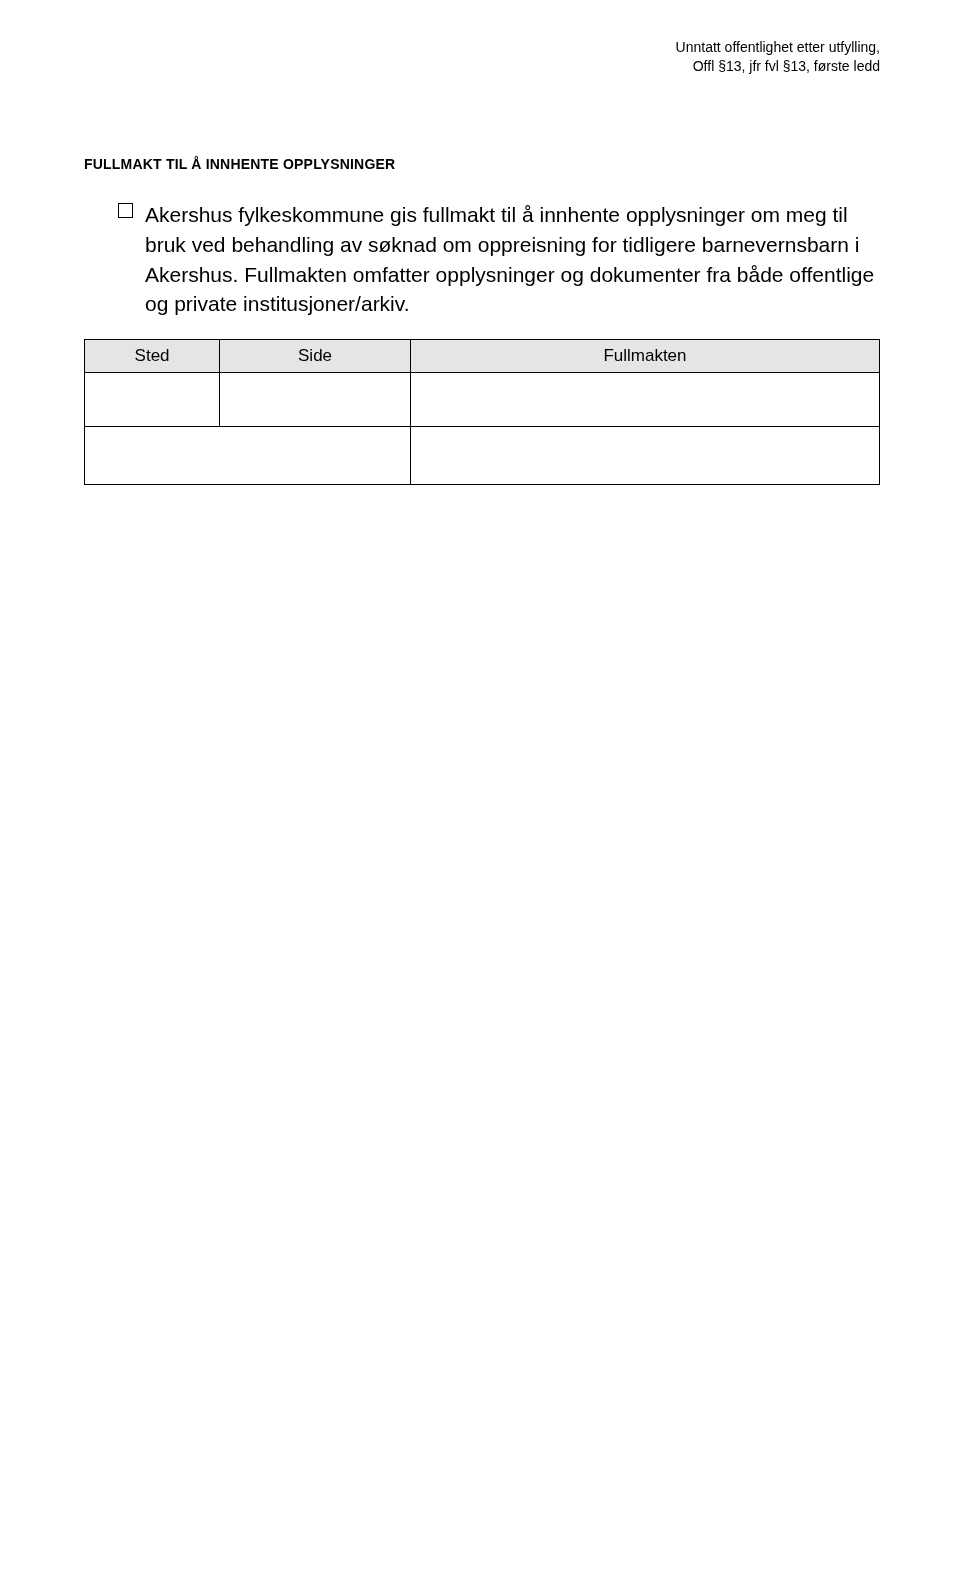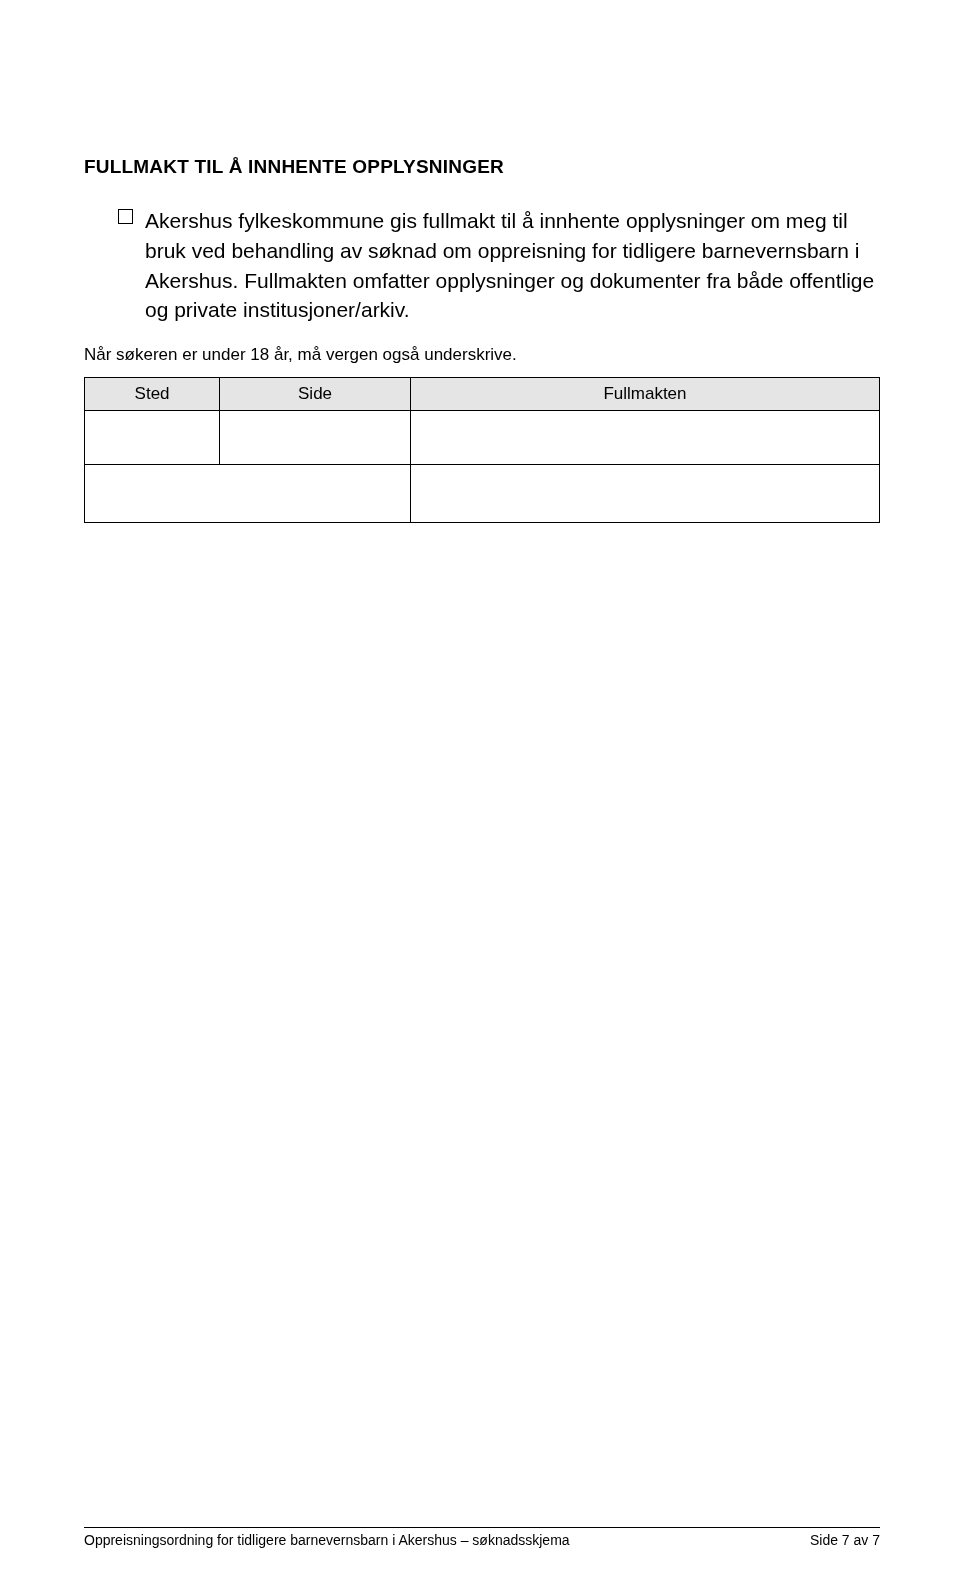--- a/index.html
+++ b/index.html
@@ -21,21 +21,21 @@
     top: 38px;
     right: 80px;
     text-align: right;
     font-size: 14px;
     line-height: 1.35;
   }
   .main-block {
     margin-top: 118px;
   }
   .title {
-    font-size: 19px;
+    font-size: 14px;
     font-weight: bold;
     margin-bottom: 28px;
     letter-spacing: 0.2px;
   }
   .consent-row {
     display: flex;
     align-items: flex-start;
     margin-left: 34px;
     margin-bottom: 20px;
   }
@@ -93,30 +93,33 @@
     padding-top: 4px;
     display: flex;
     justify-content: space-between;
     font-size: 14px;
   }
 </style>
 </head>
 <body>
 
 <div class="page">
+  <div class="header-exempt">
+    <div>Unntatt offentlighet etter utfylling,</div>
+    <div>Offl §13, jfr fvl §13, første ledd</div>
+  </div>
 
   <div class="main-block">
     <div class="title">FULLMAKT TIL Å INNHENTE OPPLYSNINGER</div>
 
     <div class="consent-row">
       <div class="checkbox"></div>
       <div class="consent-text">Akershus fylkeskommune gis fullmakt til å innhente opplysninger om meg til bruk ved behandling av søknad om oppreisning for tidligere barnevernsbarn i Akershus. Fullmakten omfatter opplysninger og dokumenter fra både offentlige og private institusjoner/arkiv.</div>
     </div>
 
-    <div class="undersign">Når søkeren er under 18 år, må vergen også underskrive.</div>
 
     <table class="sig">
       <colgroup>
         <col class="col-sted">
         <col class="col-dato">
         <col class="col-under">
       </colgroup>
       <tbody>
           <tr>
         <th>Sted</th>
@@ -129,17 +132,13 @@
         <td></td>
       </tr>
       <tr class="last">
         <td colspan="2"></td>
         <td></td>
       </tr>
     </tbody>
       </table>
   </div>
 
-  <div class="footer">
-    <span>Oppreisningsordning for tidligere barnevernsbarn i Akershus – søknadsskjema</span>
-    <span>Side 7 av 7</span>
-  </div>
 </div>
 
 </body></html>

